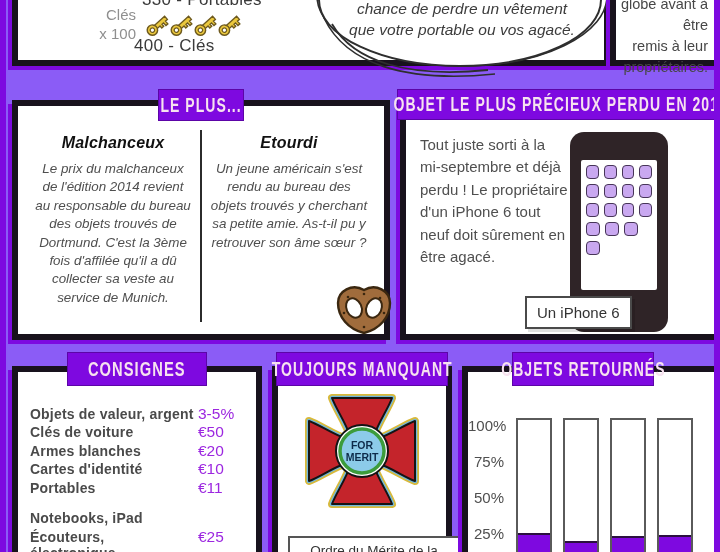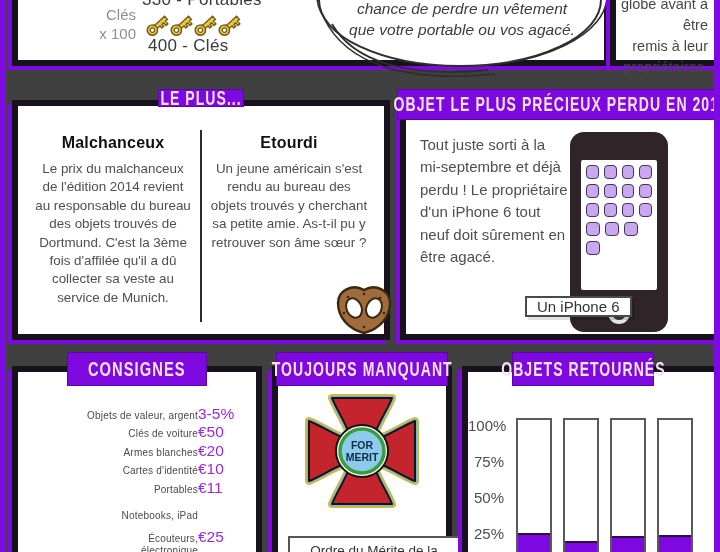--- a/index.html
+++ b/index.html
@@ -1,49 +1,49 @@
 <!DOCTYPE html>
 <html><head>
 <meta charset="utf-8">
 <style>
   html,body{margin:0;padding:0;}
   body{font-family:"Liberation Sans","DejaVu Sans",sans-serif;}
-  #page{position:relative;width:720px;height:552px;background:#404040;overflow:hidden;}
+  #page{position:relative;width:720px;height:552px;background:#8b5cf6;overflow:hidden;}
   .edge{position:absolute;top:0;bottom:0;width:6px;background:#7D0AE0;z-index:60;}
   .edge.left{left:0;} .edge.right{right:0;}
   .card{position:absolute;background:#fff;border:6px solid #18121D;box-shadow:-4px 4px 0 0 #7D0AE0;box-sizing:border-box;}
   .badge{position:absolute;background:#7E09E0;color:#F7E2EF;display:flex;align-items:center;justify-content:center;box-shadow:inset 0 0 0 1px rgba(30,0,60,.35);z-index:8;}
   .badge .t{display:inline-block;transform:scaleX(0.70);transform-origin:center;font-weight:bold;letter-spacing:1.5px;white-space:nowrap;text-transform:uppercase;}
   
   .stat-line{position:absolute;font-size:17px;color:#3A3A3A;letter-spacing:.3px;font-weight:400;}
   .side-note{position:absolute;text-align:right;color:#8F8F8F;font-size:15px;line-height:19px;font-weight:300;}
   .keys-row{position:absolute;display:flex;}
   .keys-row svg{margin-right:-3px;}
   .bubble-text{position:absolute;width:264px;text-align:center;font-style:italic;font-size:15.5px;line-height:21px;color:#3C3C3C;font-weight:300;z-index:5;}
   .tr-text{position:absolute;right:12px;top:34px;text-align:right;font-size:14.5px;line-height:21px;color:#474747;font-weight:300;}
   
   .cols{position:absolute;left:8px;right:8px;top:24px;height:192px;display:flex;}
-  .col{flex:1;padding:0 8px;text-align:center;}
+  .col{flex:1;padding:0 8px;text-align:center;font-style:italic;}
   .col.second{border-left:2px solid #2B2B2B;}
   .col h3{margin:4px 0 8px 0;font-size:16px;color:#111;letter-spacing:.2px;}
   .col p{margin:0;font-size:13.4px;line-height:18.4px;color:#4F4F4F;font-weight:300;}
   .pretzel{position:absolute;left:316px;top:178px;z-index:9;}
   
   .op-body{position:absolute;left:14px;top:28px;width:150px;font-size:15px;line-height:22.4px;color:#4F4F4F;font-weight:400;}
   .phone{position:absolute;left:164px;top:26px;width:98px;height:200px;background:#2F2427;border-radius:14px;}
   .screen{position:absolute;left:11px;right:11px;top:28px;bottom:42px;background:#fff;border-radius:2px;padding:5px;box-sizing:border-box;}
   .icon-row{display:flex;gap:5px;margin-bottom:5px;}
   .app-icon{width:14px;height:14px;border-radius:4px;background:#C9A8F0;border:1px solid #473558;box-sizing:border-box;}
   .home-btn{position:absolute;bottom:8px;left:50%;transform:translateX(-50%);width:14px;height:14px;border-radius:50%;background:#3A3A3A;border:4px solid #E3E3E3;}
-  .tag-box{position:absolute;background:#fff;border:2px solid #4A4A4A;padding:0 10px;font-size:15px;color:#333;z-index:9;box-shadow:3px 3px 0 rgba(0,0,0,0.12);white-space:nowrap;}
+  .tag-box{position:absolute;background:#fff;border:2px solid #4A4A4A;padding:6px 10px;font-size:15px;color:#333;z-index:9;box-shadow:3px 3px 0 rgba(0,0,0,0.12);white-space:nowrap;}
   
   .list{position:absolute;left:12px;right:10px;top:33px;}
   .row{display:flex;height:18.4px;align-items:baseline;}
   .row.gap{margin-top:13px;}
-  .row .lbl{flex:1;font-size:10px;color:#4A4A4A;font-weight:400;letter-spacing:.2px;text-align:right;}
+  .row .lbl{flex:1;font-size:14px;color:#4A4A4A;font-weight:700;letter-spacing:.2px;}
   .row .val{width:48px;font-size:15.5px;color:#9C27E0;font-weight:400;}
   
   .ylab{position:absolute;left:0;width:36px;text-align:right;font-size:15px;color:#4F4F4F;font-weight:300;height:16px;}
   .bars{position:absolute;left:48px;top:46px;height:151px;display:flex;gap:11px;}
   .bar{width:36px;height:151px;background:#fff;border:2px solid #5A5A5A;position:relative;overflow:hidden;box-sizing:border-box;}
   .bar-fill{position:absolute;left:0;right:0;bottom:0;background:#7E09E0;border-top:2px solid #2B1140;}
   .medal-wrap{position:absolute;left:50%;transform:translateX(-50%);top:14px;}
   .caption-box{position:absolute;left:10px;top:164px;width:152px;background:#fff;border:2px solid #555;padding:5px 8px;font-size:13.5px;color:#333;text-align:center;}
 </style>
 </head>
@@ -80,21 +80,21 @@
         </g>
       </svg>
         <svg class="key-icon" width="27" height="27" viewBox="0 0 26 26">
         <g transform="rotate(-42 13 13)">
           <path d="M10,11 L24,11 L24,15 L21.5,15 L21.5,18.5 L19,18.5 L19,15 L17,15 L17,17.5 L14.5,17.5 L14.5,15 L10,15 Z" fill="#EBC83D" stroke="#6E5A1E" stroke-width="1.3"></path>
           <circle cx="6.4" cy="13" r="5" fill="#EBC83D" stroke="#6E5A1E" stroke-width="1.4"></circle>
           <circle cx="6.4" cy="13" r="2.1" fill="#FFFFFF" stroke="#6E5A1E" stroke-width="1.1"></circle>
         </g>
       </svg>
       </div>
-    <div class="stat-line" style="left:130px;top:76px;">400 - Clés</div>
+    <div class="stat-line" style="left:116px;top:76px;">400 - Clés</div>
 
     <svg style="position:absolute;left:292px;top:-28px;overflow:visible;" width="300" height="150">
       <ellipse cx="152" cy="64" rx="145" ry="70" fill="#FFFFFF" stroke="#2E2E2E" stroke-width="1.6"></ellipse>
       <ellipse cx="150" cy="68" rx="141" ry="66" fill="#FFFFFF" stroke="#2E2E2E" stroke-width="2"></ellipse>
       <path d="M14,86 C36,132 95,151 185,142" fill="none" stroke="#2E2E2E" stroke-width="1.6"></path>
       <path d="M22,92 C44,130 98,146 178,138" fill="none" stroke="#2E2E2E" stroke-width="1.8"></path>
     </svg>
     <div class="bubble-text" style="left:312px;top:38px;">
       <div>chance de perdre un vêtement</div>
       <div>que votre portable ou vos agacé.</div>
@@ -103,21 +103,21 @@
 
   <div class="card" style="left:610px;top:-46px;width:116px;height:112px;">
     <div class="tr-text">
       <div>globe avant à être</div>
       <div>remis à leur</div>
       <div>propriétaires.</div>
     </div>
   </div>
 
   <div class="card" style="left:12px;top:100px;width:378px;height:240px;">
-    <div class="badge" style="left:50%;transform:translateX(-50%);top:-17px;width:86px;height:18px;">
+    <div class="badge" style="left:50%;transform:translateX(-50%);top:-17px;width:86px;height:32px;">
       <span class="t" style="font-size:20px;">Le plus...</span>
     </div>
     <div class="cols">
       <div class="col">
         <h3>Malchanceux</h3>
         <p>Le prix du malchanceux de l'édition 2014 revient au responsable du bureau des objets trouvés de Dortmund. C'est la 3ème fois d'affilée qu'il a dû collecter sa veste au service de Munich.</p>
       </div>
       <div class="col second">
         <h3>Etourdi</h3>
         <p>Un jeune américain s'est rendu au bureau des objets trouvés y cherchant sa petite amie. As-t-il pu y retrouver son âme sœur ?</p>

